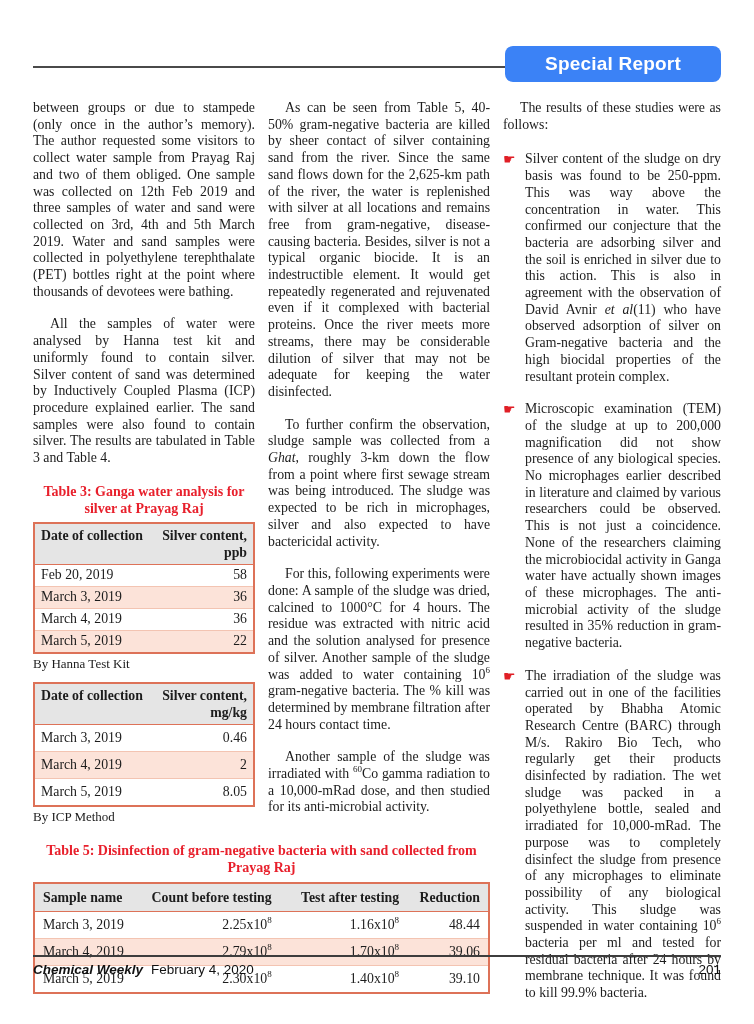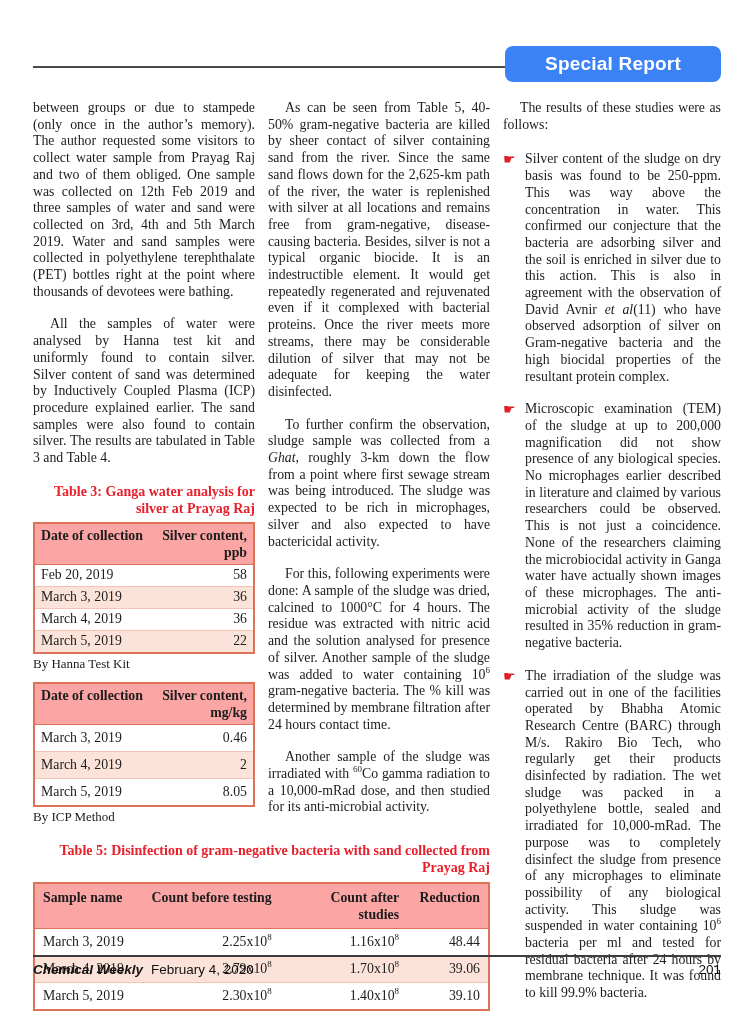--- a/index.html
+++ b/index.html
@@ -23,29 +23,29 @@
   .main { display:flex; gap:13px; }
   .left-block { width:457px; flex:none; }
   .left-cols { display:flex; gap:13px; }
   .col { width:222px; flex:none; font-size:13.8px; line-height:16.7px; text-align:justify; }
   .col3 { flex:1; font-size:13.8px; line-height:16.7px; text-align:justify; }
   p.body { margin:0 0 16px 0; text-indent:17px; }
   p.body.noindent { text-indent:0; }
 
   
   .tbl-title {
-    color:#e8202c; font-weight:bold; text-align:right;
+    color:#e8202c; font-weight:bold; text-align:center;
     font-size:14px; line-height:17px; margin:2px 0 5px 0;
   }
   table.dtable {
     width:100%; border-collapse:collapse; border:2px solid #dd7258;
     font-size:13.8px; margin:0;
   }
   table.dtable th {
-    background:#fca5a5; font-weight:bold; text-align:left;
+    background:#e5e5e5; font-weight:bold; text-align:left;
     padding:3px 6px; vertical-align:top; line-height:17px;
     border-bottom:1px solid #dd7258;
   }
   table.dtable th.num { text-align:right; }
   table.dtable td { padding:2.5px 6px; line-height:16px; border-bottom:1px solid #f3c4b2; }
   table.dtable tr:last-child td { border-bottom:none; }
   table.dtable td.num { text-align:right; }
   table.dtable tbody tr:nth-child(even) td { background:#fce3d9; }
   .footnote { font-size:13px; margin:2px 0 10px 0; text-align:left; }
 
@@ -156,21 +156,21 @@
         </div>
       </div>
 
       <div id="table5-wrap">
         <div class="tbl-title">Table 5: Disinfection of gram-negative bacteria with sand collected from Prayag Raj</div>
         <table class="dtable t5">
           <thead>
             <tr>
               <th style="width:23%;">Sample name</th>
               <th class="num" style="width:31%;">Count before testing</th>
-              <th class="num" style="width:28%;">Count after studies</th>
+              <th class="num" style="width:28%;">Test after testing</th>
               <th class="num" style="width:18%;">Reduction</th>
             </tr>
           </thead>
           <tbody>
             <tr>
               <td>March 3, 2019</td>
               <td class="num"><span>2.25x10</span><sup>8</sup></td>
               <td class="num"><span>1.16x10</span><sup>8</sup></td>
               <td class="num">48.44</td>
             </tr>

